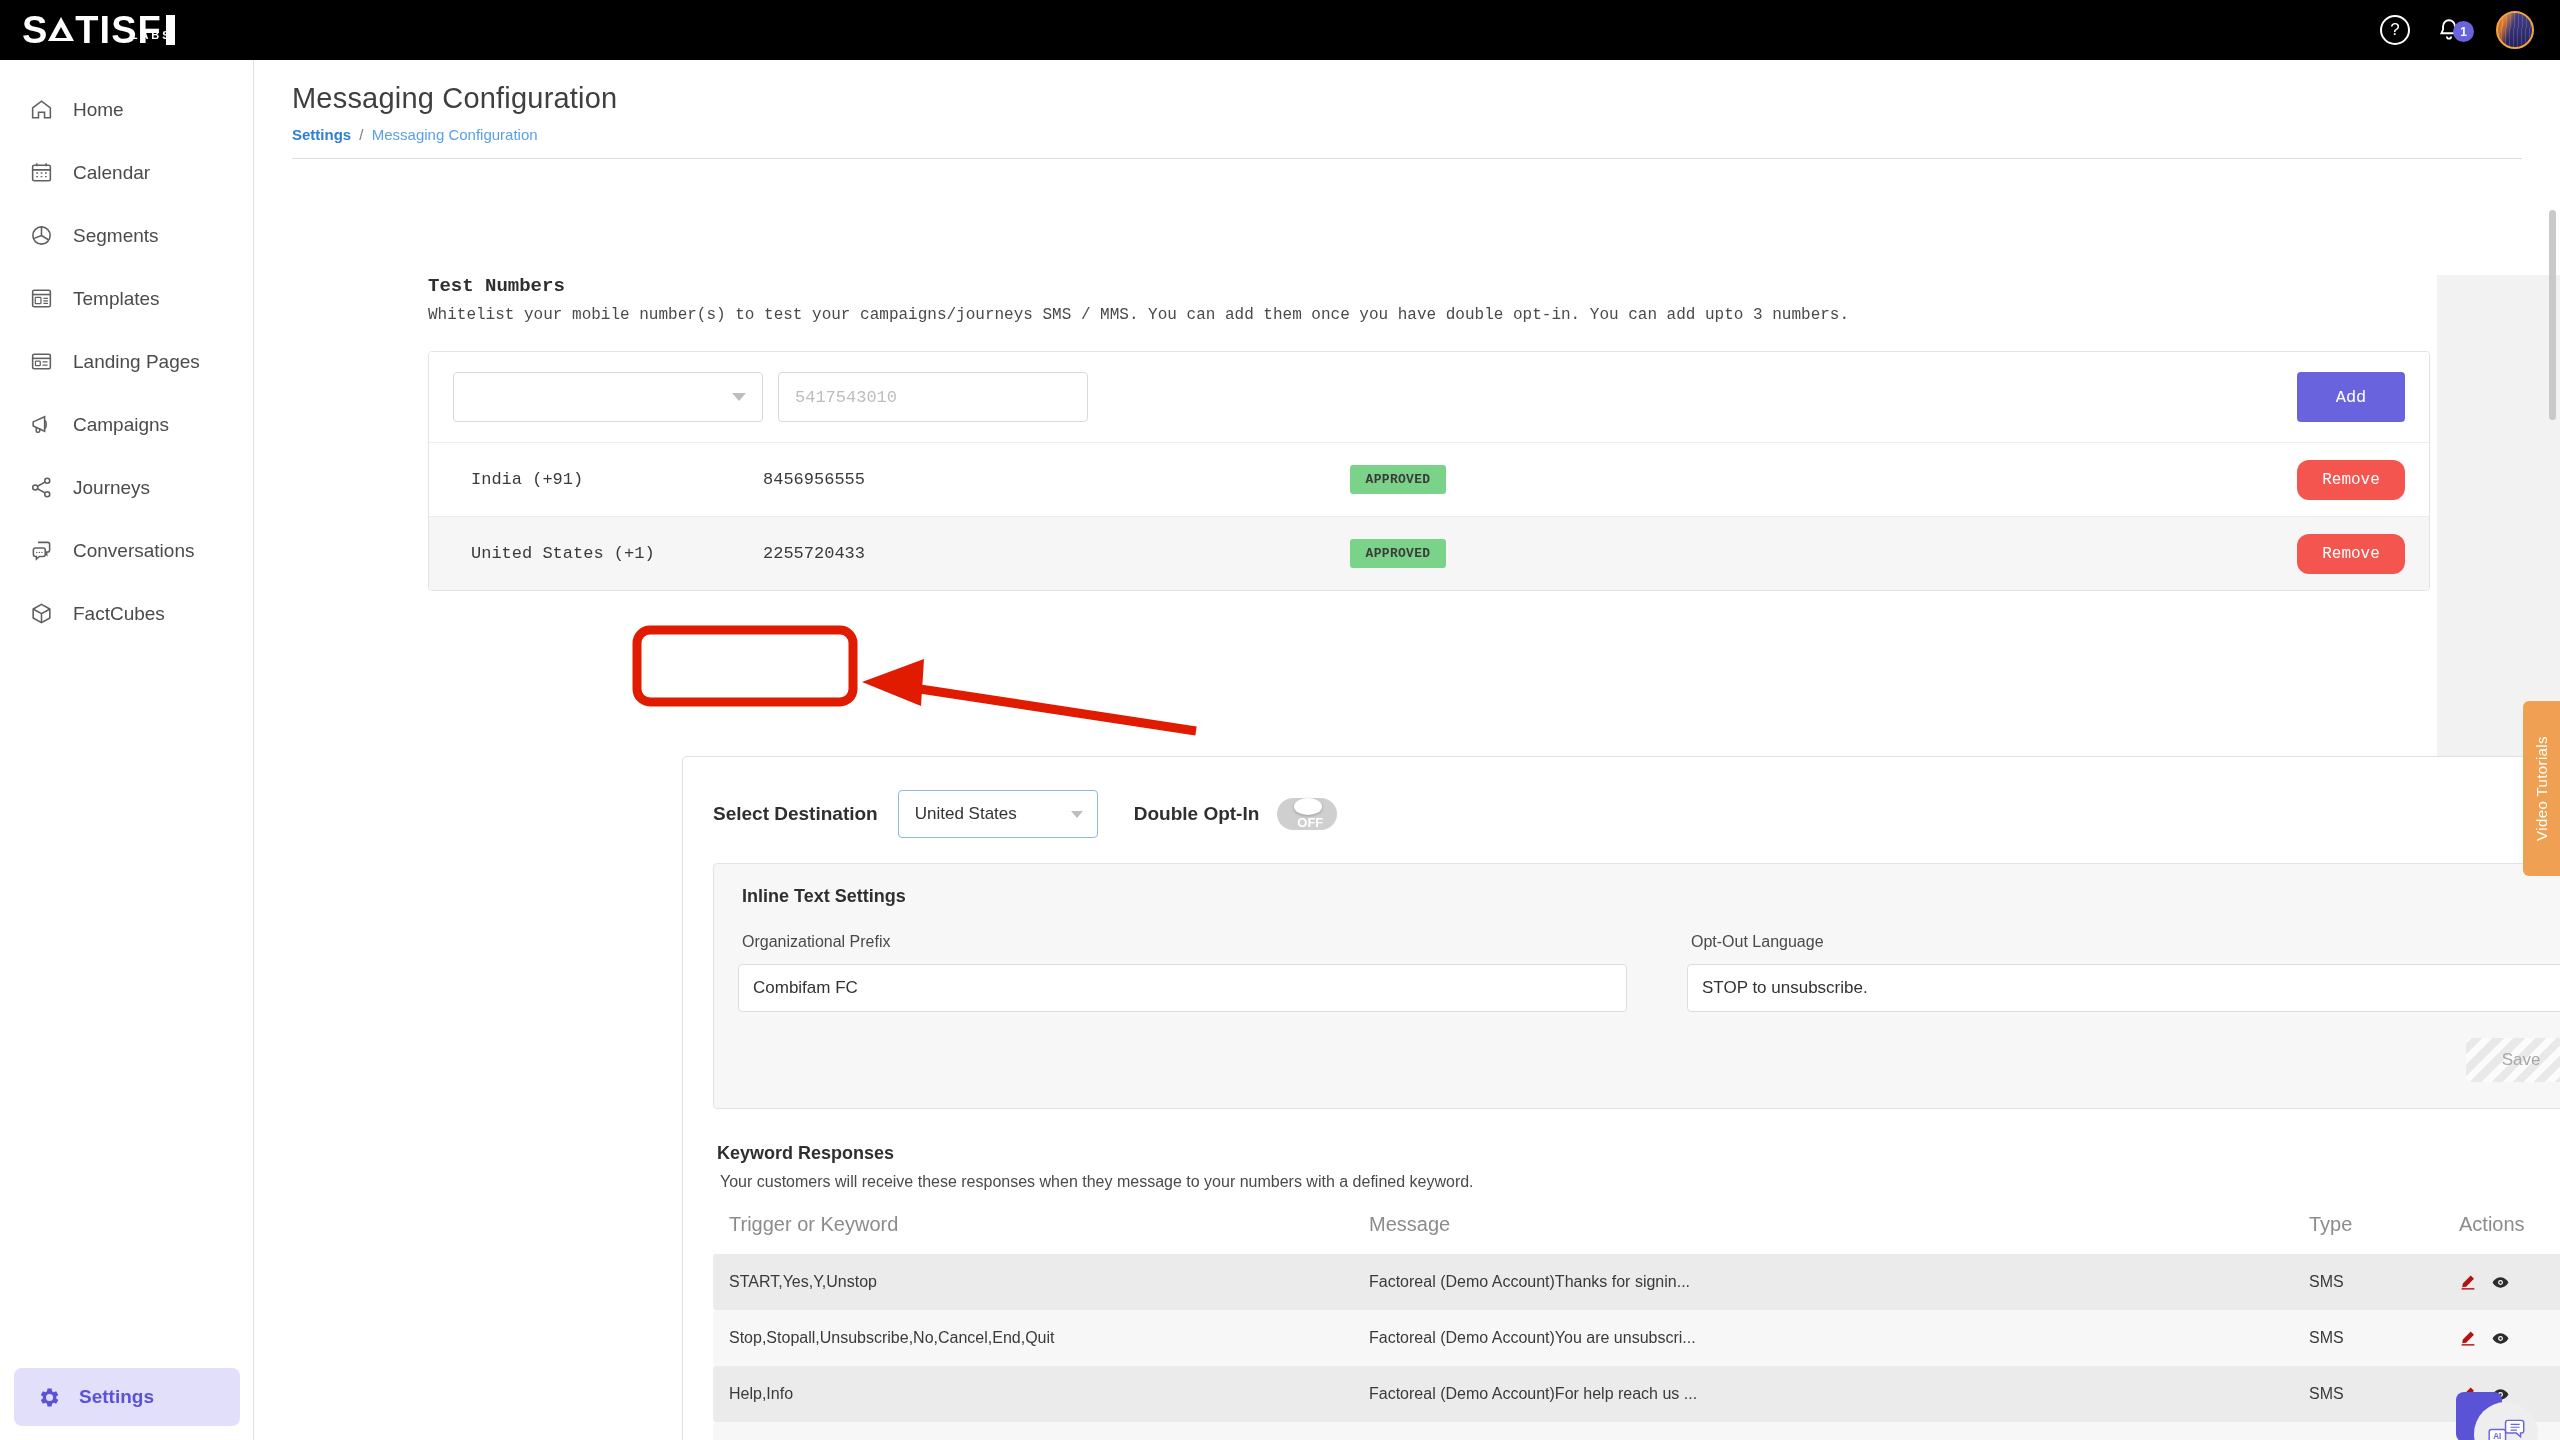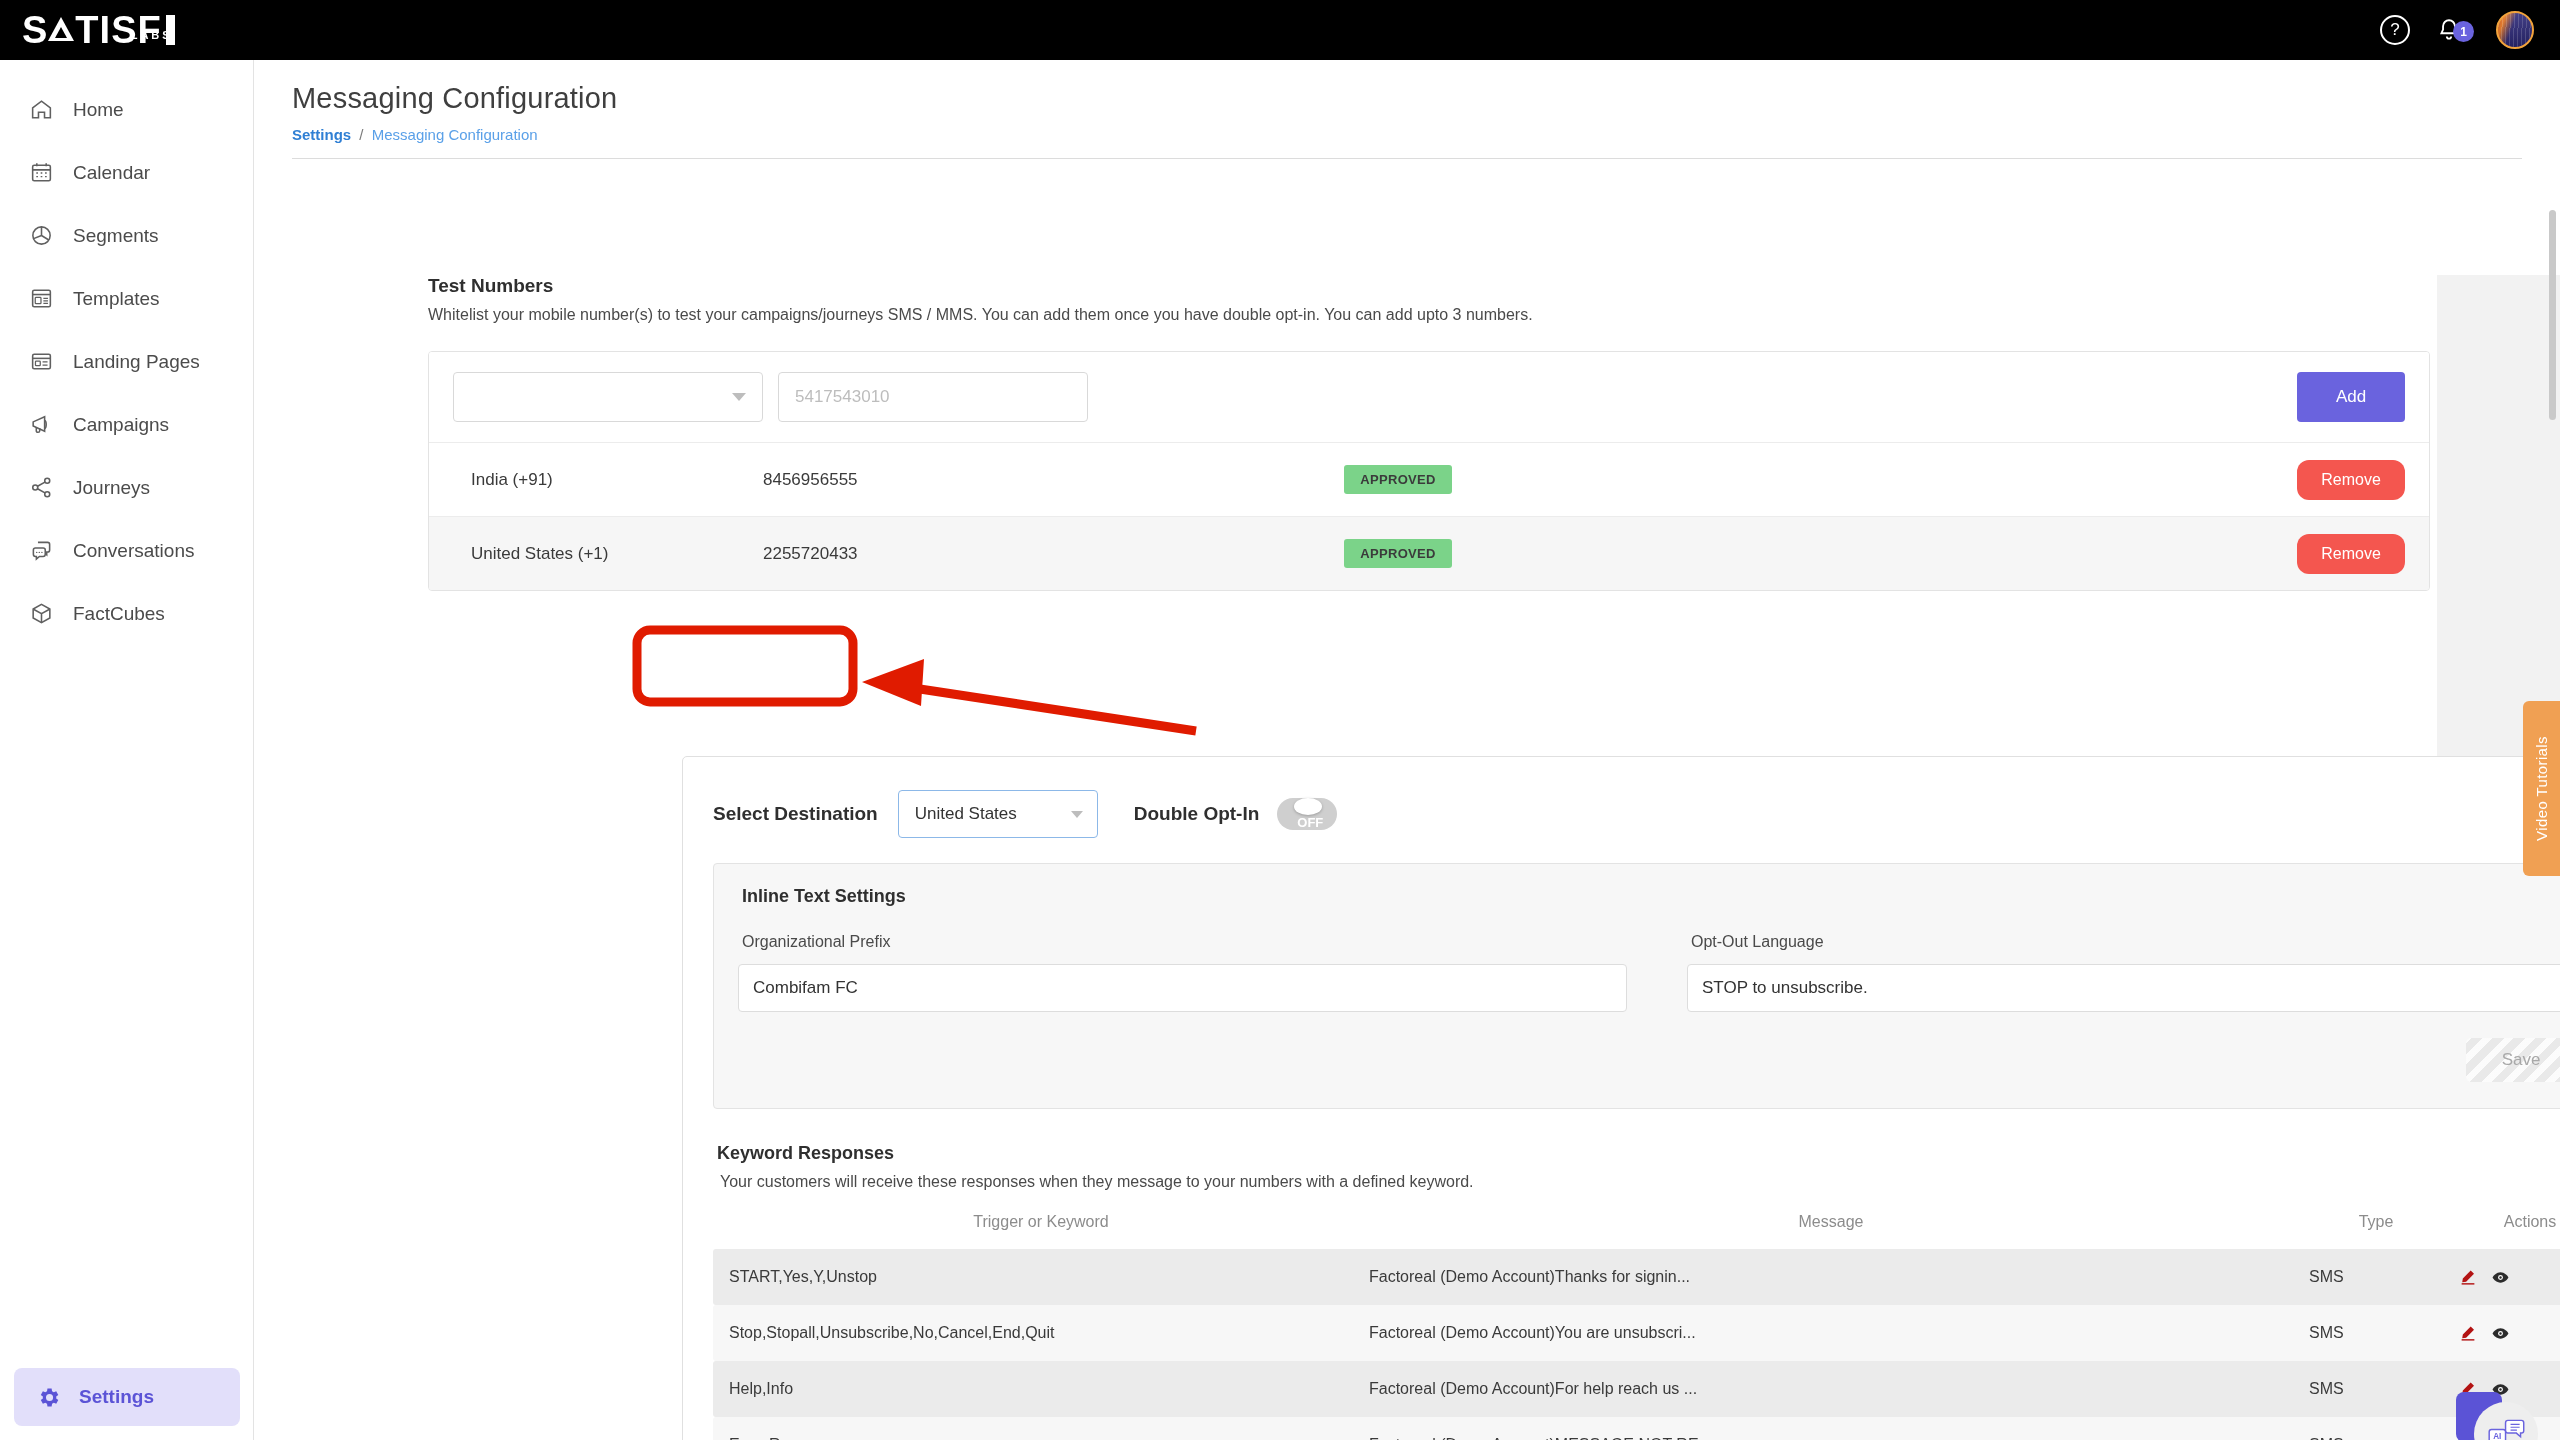--- a/index.html
+++ b/index.html
@@ -95,21 +95,21 @@
   .crumb .c1 { color:#2f7fd4; font-weight:700; }
   .crumb .sep { color:#7b7b7b; margin:0 4px; }
   .crumb .c2 { color:#5aa0e8; }
   .head-rule { margin:15px 38px 0 38px; height:1px; background:#dcdcdc; }
 
   .canvas { position:relative; padding: 0 0 0 0; }
   .grey-strip {
     position:absolute; top:116px; left:2183px; width:123px; height:1264px; background:#f2f2f2;
   }
 
-  .sec1 { position:absolute; top:116px; left:174px; width:2002px; }
+  .sec1 { position:absolute; top:116px; left:174px; width:2002px;font-family:Liberation Mono, monospace; }
   .sec-title { font-size:19px; font-weight:700; color:#2f2f2f; }
   .sec-desc { font-size:16px; color:#4a4a4a; margin-top:9px; }
 
   .numbers-card { margin-top:27px; border:1px solid #e3e3e3; border-radius:4px; overflow:hidden; background:#fff; }
   .add-row { display:flex; align-items:center; padding:20px 24px; background:#fff; position:relative; }
   .sel {
     width:310px;height:50px;border:1px solid #d9d9d9;border-radius:4px;background:#fff;
     display:flex;align-items:center;justify-content:flex-end;padding-right:16px; cursor:pointer;
   }
   .chev { width:0;height:0;border-left:7px solid transparent;border-right:7px solid transparent;border-top:8px solid #bdbdbd; }
@@ -175,21 +175,21 @@
     background-color:#e9e9e9;
     background-image: repeating-linear-gradient(-45deg, rgba(255,255,255,.85) 0 7px, rgba(0,0,0,0) 7px 15px);
     cursor:not-allowed;
   }
 
   .kw-head { margin-top:34px; padding-left:4px; }
   .kw-title { font-size:18px; font-weight:700; color:#2f2f2f; }
   .kw-desc { font-size:16px; color:#4a4a4a; margin-top:9px; margin-left:3px; }
   .kw-table { margin-top:22px; width:100%; border-collapse:collapse; table-layout:fixed; }
   .kw-table th {
-    text-align:center; font-size:16px; color:#8c8c8c; font-weight:400; padding:0 0 18px 16px;
+    text-align:left; font-size:20px; color:#8c8c8c; font-weight:400; padding:0 0 18px 16px;
   }
   .kw-table td { font-size:16px; color:#3a3a3a; height:56px; padding-left:16px; vertical-align:middle; }
   .kw-table tr.even td { background:#ebebeb; }
   .kw-table tr.odd td { background:#f7f7f7; }
   .kw-table td:first-child { border-radius:3px 0 0 3px; }
   .kw-table td:last-child { border-radius:0 3px 3px 0; }
   .act { display:flex; align-items:center; gap:14px; }
   .act svg { cursor:pointer; display:block; }
 
   

